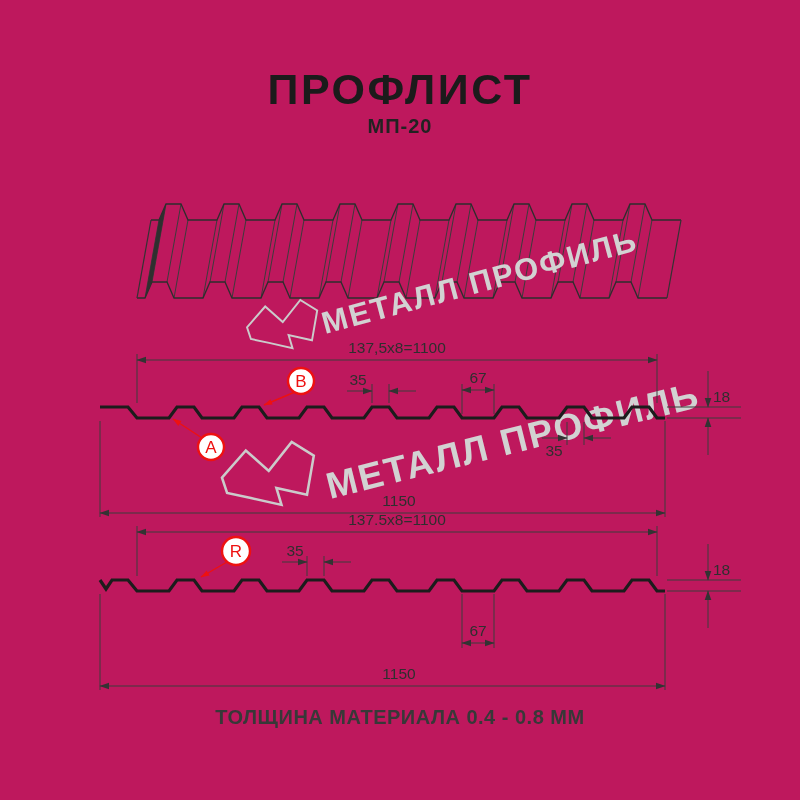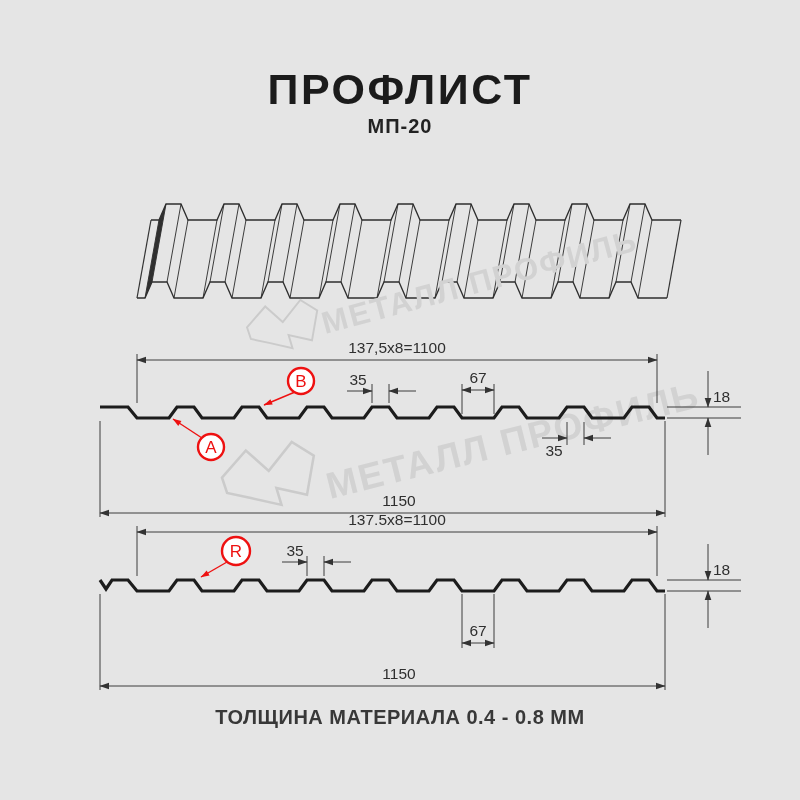--- a/index.html
+++ b/index.html
@@ -1,16 +1,16 @@
 <!DOCTYPE html>
 <html><head>
 <meta charset="utf-8">
 <style>
   html,body{margin:0;padding:0;background:#ffffff;}
-  .stage{position:relative;width:800px;height:800px;background:#e5e5e5;overflow:hidden;
+  .stage{position:relative;width:800px;height:800px;background:#be185d;overflow:hidden;
          font-family:"Liberation Sans", sans-serif;}
   svg text{font-family:"Liberation Sans", sans-serif;}
   .title-t{font-size:43px;font-weight:bold;letter-spacing:2.5px;fill:#1b1b1b;}
   .sub-t{font-size:20px;font-weight:600;letter-spacing:1px;fill:#222222;}
   .foot-t{font-size:20px;font-weight:600;letter-spacing:.5px;fill:#383838;}
   .dim-t{font-size:15.5px;fill:#2f2f2f;}
   .wm-t{font-weight:bold;fill:#d2d2d2;letter-spacing:2px;}
   .red-t{font-size:17px;fill:#ee1111;font-weight:500;}
   .thin{stroke:#3c3c3c;stroke-width:1;fill:none;}
   .thin13{stroke:#333333;stroke-width:1.2;fill:none;}

